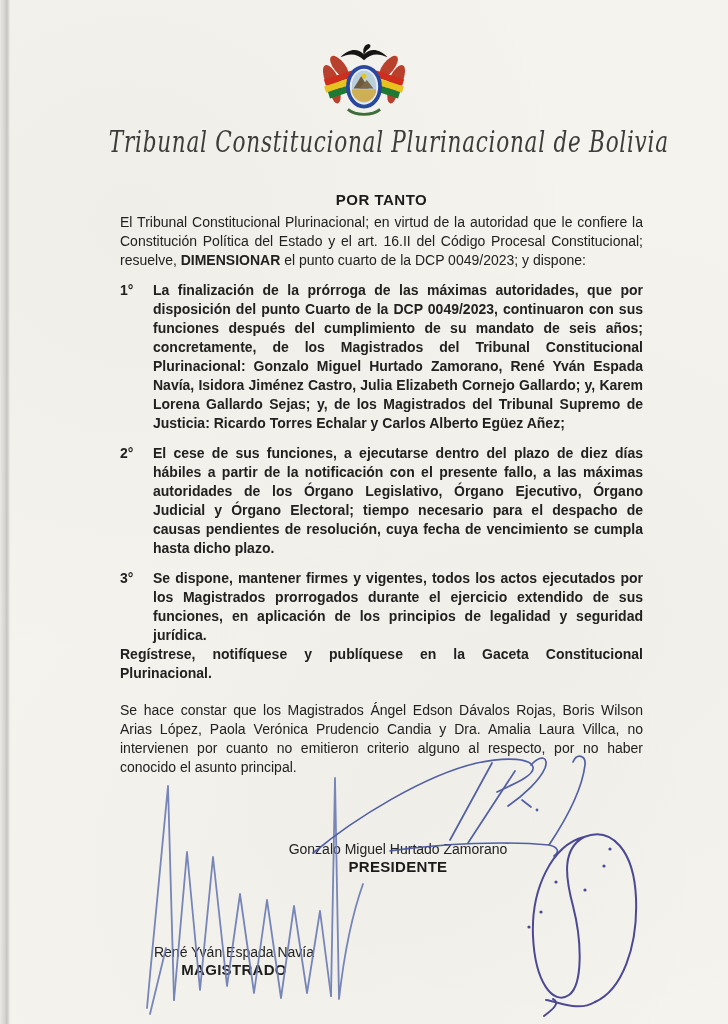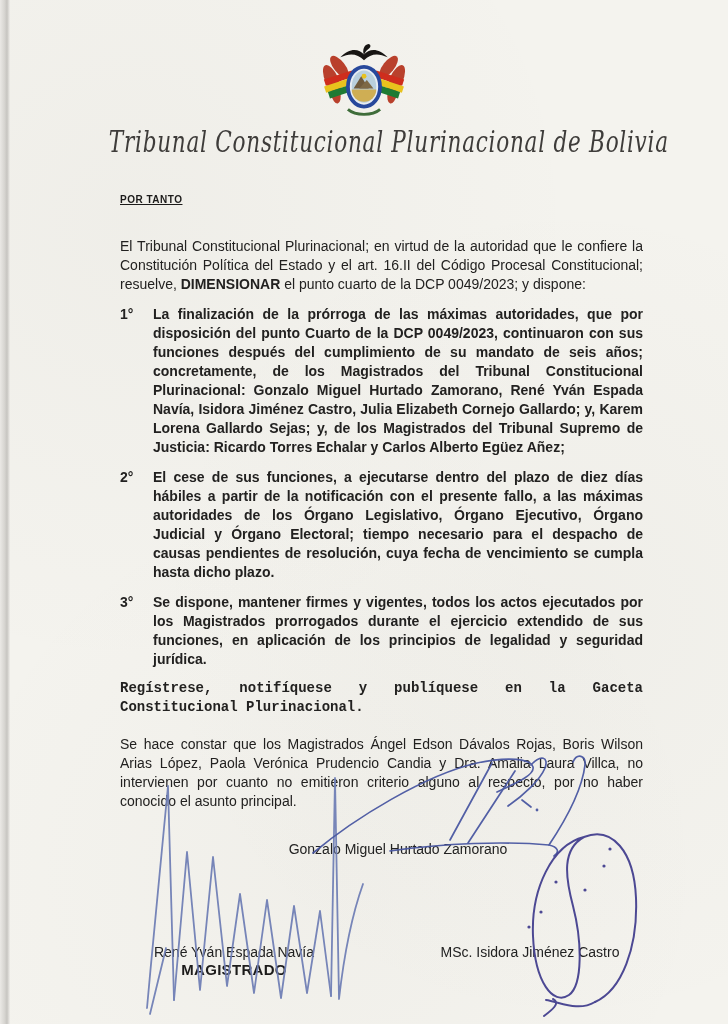--- a/index.html
+++ b/index.html
@@ -33,29 +33,29 @@
     display:inline-block;
     transform:scaleX(0.72);
     transform-origin:center;
     letter-spacing:1px;
   }
   .content{
     position:absolute;top:176px;left:120px;width:523px;
     font-size:14px;line-height:19px;text-align:justify;
   }
   .heading{
-    text-align:left;font-weight:bold;font-size:10px;letter-spacing:.5px;
-    margin:14px 0 0 0;color:#1c1b1a;text-decoration:underline;
+    text-align:center;font-weight:bold;font-size:15px;letter-spacing:.5px;
+    margin:14px 0 0 0;color:#1c1b1a;
   }
   p{margin:0;}
-  .para{margin-top:28px;}
+  .para{margin-top:4px;}
   .resolution{display:flex;margin-top:11px;}
   .res-num{flex:none;width:33px;font-weight:bold;}
   .res-text{flex:1;text-align:justify;font-weight:bold;}
-  .order{margin-top:10px;font-weight:bold;font-family:Liberation Mono, monospace;}
+  .order{margin-top:0;font-weight:bold;}
   .abstention{margin-top:18px;}
   .sig-block{position:absolute;text-align:center;}
   .sig-president{left:267px;top:841px;width:262px;}
   .sig-left{left:124px;top:944px;width:220px;}
   .sig-right{left:410px;top:944px;width:240px;}
   .sig-name{font-size:14px;line-height:17px;color:#222;}
   .sig-role{font-size:15px;line-height:18px;font-weight:bold;letter-spacing:.3px;color:#1c1b1a;}
   .ink-layer{position:absolute;left:0;top:0;pointer-events:none;}
 </style>
 </head>
@@ -123,29 +123,29 @@
       <p class="res-text">Se dispone, mantener firmes y vigentes, todos los actos ejecutados por los Magistrados prorrogados durante el ejercicio extendido de sus funciones, en aplicación de los principios de legalidad y seguridad jurídica.</p>
     </div>
 
     <p class="para order">Regístrese, notifíquese y publíquese en la Gaceta Constitucional Plurinacional.</p>
 
     <p class="para abstention">Se hace constar que los Magistrados Ángel Edson Dávalos Rojas, Boris Wilson Arias López, Paola Verónica Prudencio Candia y Dra. Amalia Laura Villca, no intervienen por cuanto no emitieron criterio alguno al respecto, por no haber conocido el asunto principal.</p>
   </div>
 
   <div class="sig-block sig-president">
     <div class="sig-name">Gonzalo Miguel Hurtado Zamorano</div>
+    <div class="sig-role">PRESIDENTE</div>
   </div>
 
   <div class="sig-block sig-left">
     <div class="sig-name">René Yván Espada Navía</div>
     <div class="sig-role">MAGISTRADO</div>
   </div>
 
   <div class="sig-block sig-right">
-    <div class="sig-name">MSc. Isidora Jiménez Castro</div>
   </div>
 
   <svg class="ink-layer" width="728" height="1024" viewBox="0 0 728 1024" fill="none">
 
     <g stroke="#7180b6" stroke-width="1.8" stroke-linecap="round" stroke-linejoin="round" opacity="0.95">
       <path d="M150,1014 L166,948"></path>
       <path d="M147,1008 C154,930 162,848 168,786 C170,866 172,936 174,1000"></path>
       <path d="M174,1000 L187,852 L200,990 L213,857 L227,986 L240,894 L254,993 L267,900 L281,998 L294,906 L307,993 L320,911 L331,996"></path>
       <path d="M331,996 L335,778 L339,999 C344,955 353,912 363,884"></path>
     </g>

